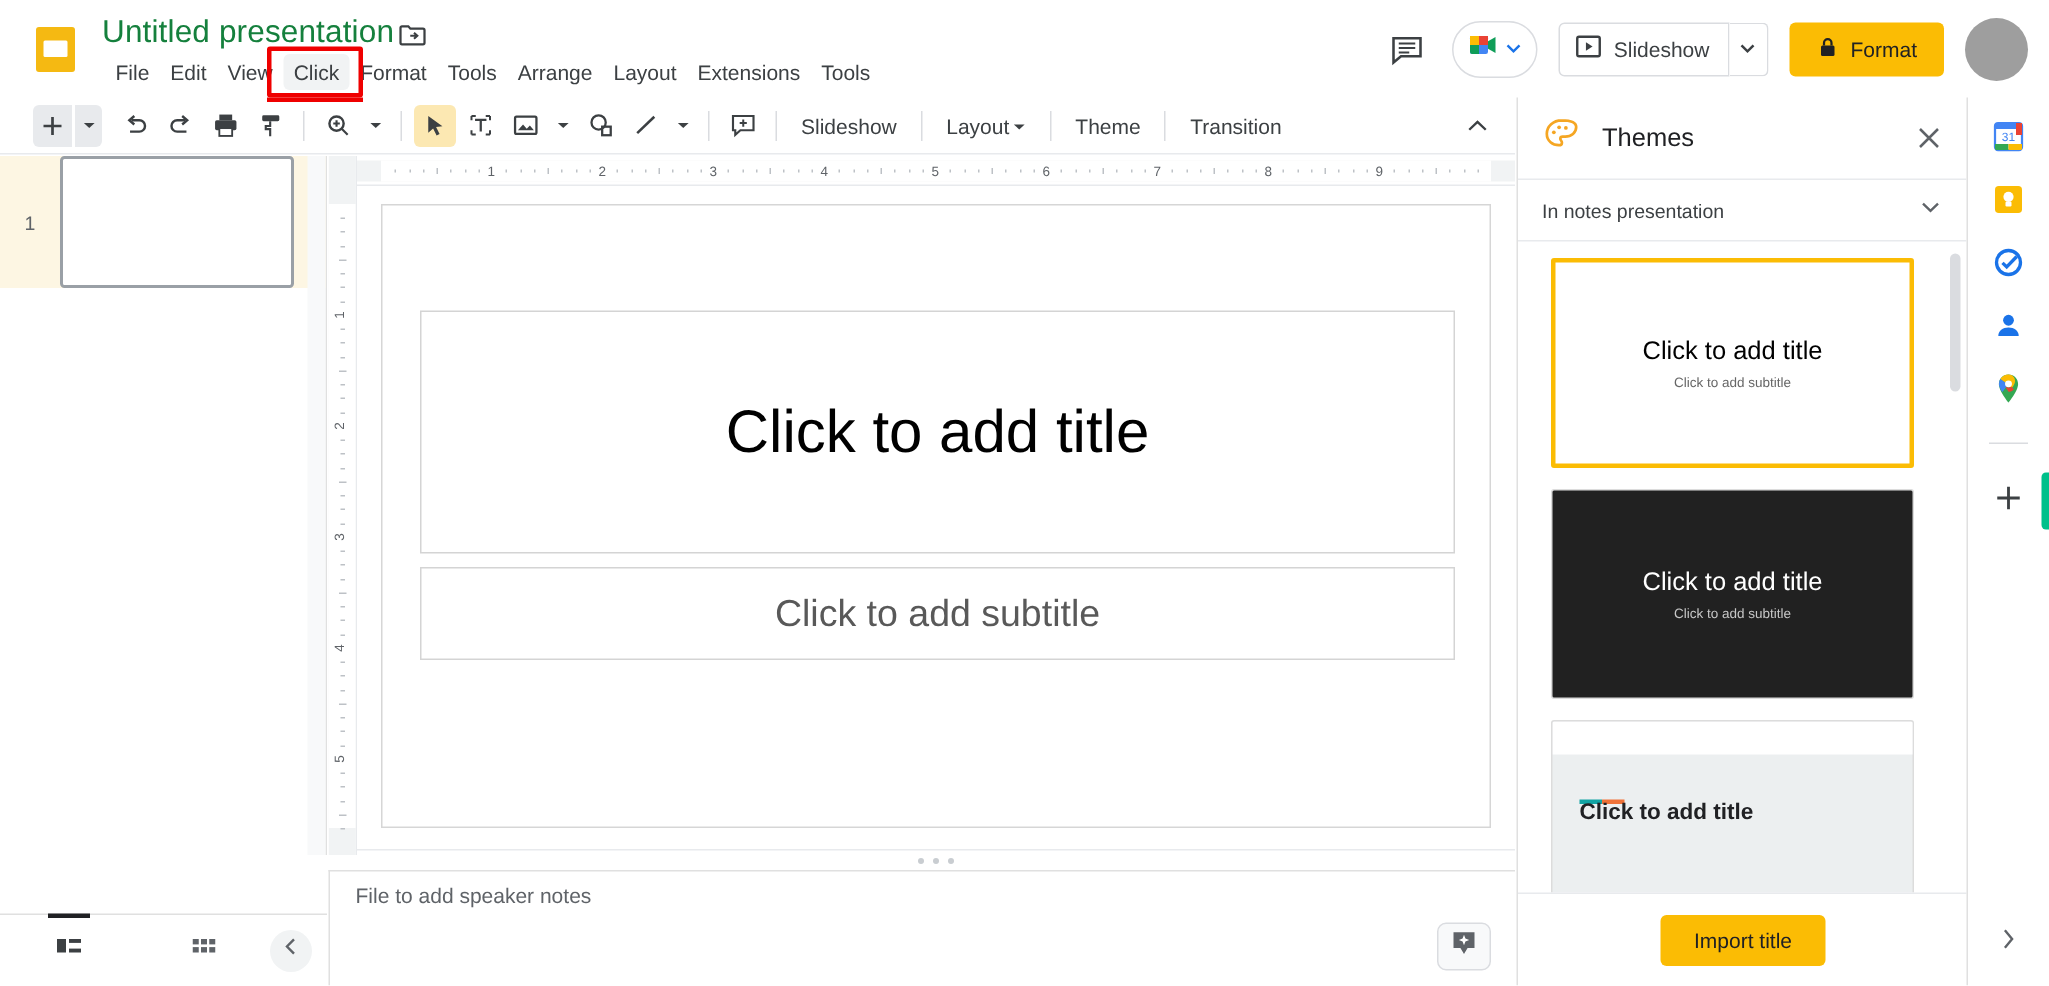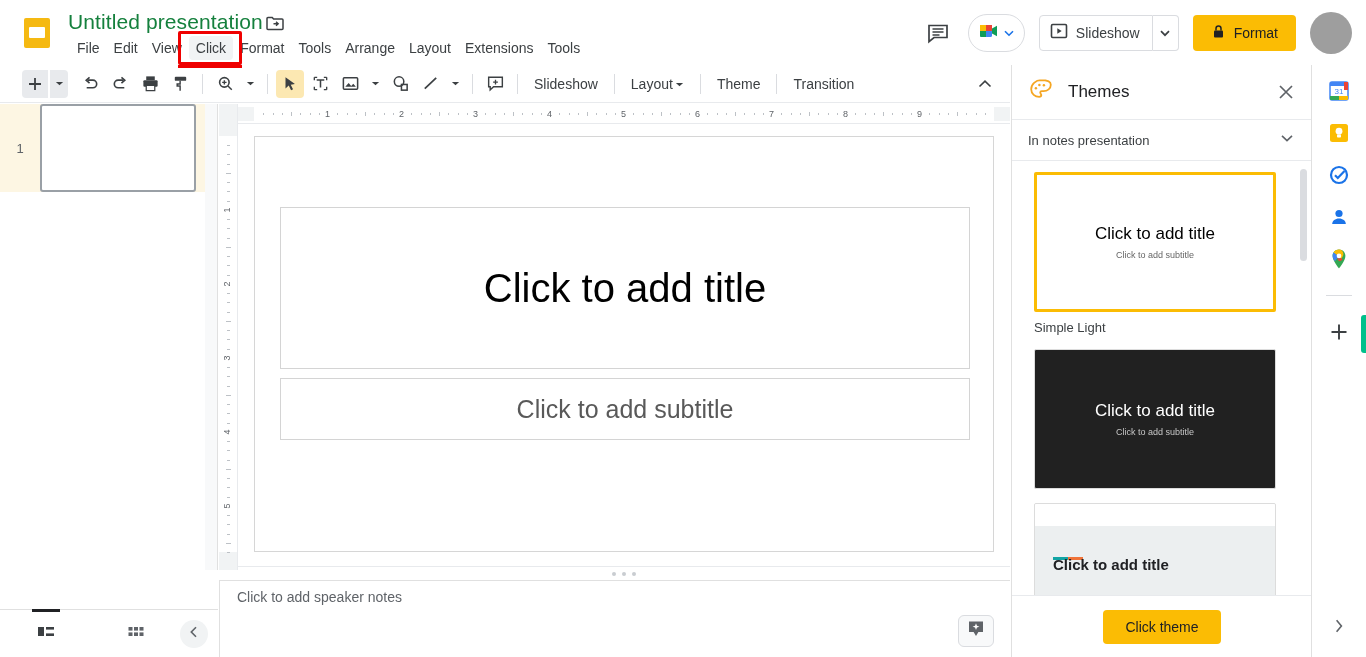--- a/index.html
+++ b/index.html
@@ -574,21 +574,21 @@
     </div>
   </div>
 
   <div class="splitter">
     <div class="splitter-dot"></div>
     <div class="splitter-dot"></div>
     <div class="splitter-dot"></div>
   </div>
 
   <div class="notes-pane">
-    <div class="notes-text">Click to add speaker notes</div>
+    <div class="notes-text">File to add speaker notes</div>
   </div>
 
   <div class="bottom-left">
     <div class="bl-btn active" style="margin-left:24px;">
       <span>
         <svg width="18" height="18" viewBox="0 0 18 18">
           <rect x="1" y="4" width="6" height="9" fill="#3c4043"></rect>
           <rect x="9" y="4" width="8" height="2.6" fill="#3c4043"></rect>
           <rect x="9" y="10.4" width="8" height="2.6" fill="#3c4043"></rect>
         </svg>
@@ -651,21 +651,20 @@
       </span>
     </div>
 
     <div class="tp-list">
 
       <div class="theme-item">
         <div class="theme-card light">
           <div class="tc-title">Click to add title</div>
           <div class="tc-sub">Click to add subtitle</div>
         </div>
-        <div class="theme-name">Simple Light</div>
       </div>
 
       <div class="theme-item" style="margin-top:14px;">
         <div class="theme-card dark">
           <div class="tc-title">Click to add title</div>
           <div class="tc-sub">Click to add subtitle</div>
         </div>
       </div>
 
       <div class="theme-item" style="margin-top:14px;">
@@ -676,21 +675,21 @@
           </div>
           <div class="sl-title">Click to add title</div>
         </div>
       </div>
 
     </div>
 
     <div class="tp-scroll"></div>
 
     <div class="tp-footer">
-      <button class="import-btn">Click theme</button>
+      <button class="import-btn">Import title</button>
     </div>
   </div>
 
   <div class="right-rail">
     <div class="rail-icon">
       <svg width="22" height="22" viewBox="0 0 22 22">
         <rect x="2" y="2" width="18" height="18" rx="2" fill="#fff" stroke="#4285f4" stroke-width="1.5"></rect>
         <path d="M2 2h18v4H2z" fill="#4285f4"></path>
           <path d="M2 16h9v4H3a1 1 0 01-1-1z" fill="#34a853"></path>
         <path d="M11 16h9v3a1 1 0 01-1 1h-8z" fill="#fbbc04"></path>

